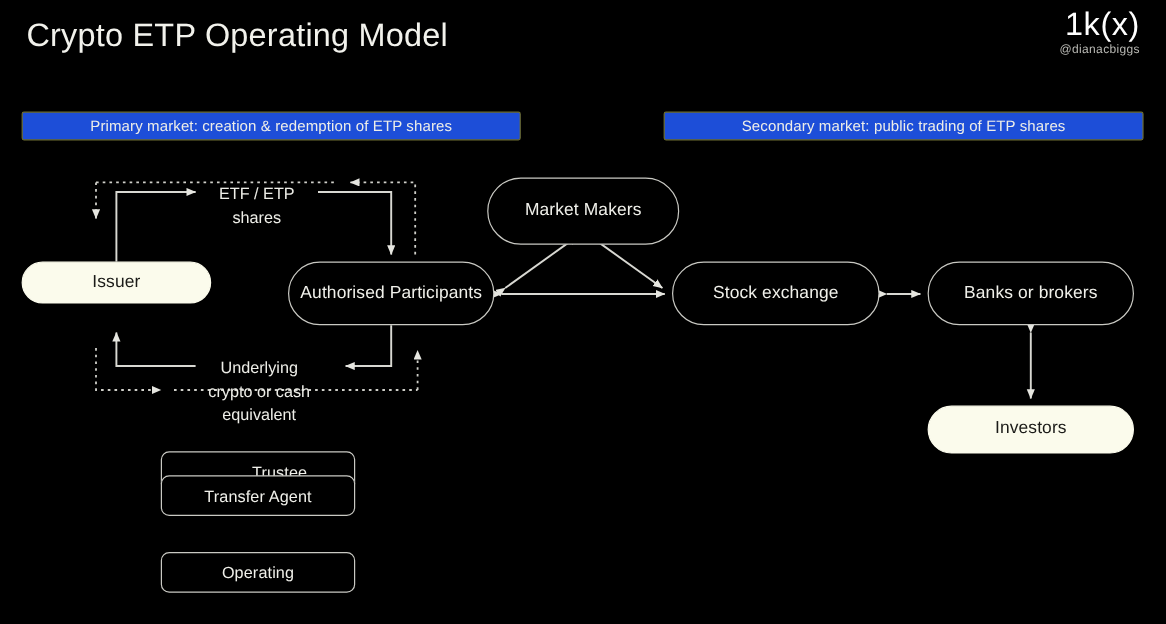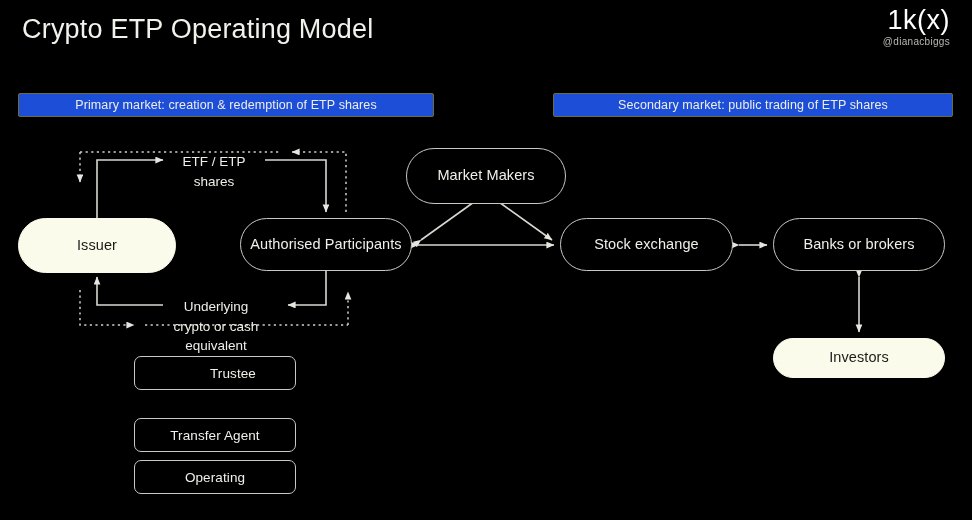--- a/index.html
+++ b/index.html
@@ -82,21 +82,21 @@
   .node.filled {
     background: #fbfbec;
     color: #1b1b18;
     border: 1px solid #fbfbec;
   }
   .node.outlined {
     background: #000000;
     color: #f0f0ea;
     border: 1.3px solid #c9c9c3;
   }
-  #node-issuer     { left: 18px;  top: 218px; width: 158px; height: 55px; }
+  #node-issuer     { left: 18px;  top: 218px; width: 158px; height: 35px; }
   #node-ap         { left: 240px; top: 218px; width: 172px; height: 53px; }
   #node-mm         { left: 406px; top: 148px; width: 160px; height: 56px; }
   #node-exchange   { left: 560px; top: 218px; width: 173px; height: 53px; }
   #node-banks      { left: 773px; top: 218px; width: 172px; height: 53px; }
   #node-investors  { left: 773px; top: 338px; width: 172px; height: 40px; }
 
   
   .svc-box {
     position: absolute;
     left: 134px;
@@ -107,22 +107,22 @@
     border-radius: 7px;
     background: #000;
     display: flex;
     align-items: center;
     justify-content: center;
     color: #f0f0ea;
     font-size: 13.5px;
     letter-spacing: 0.1px;
     z-index: 4;
   }
-  #svc-0 { top: 356px; padding-left: 36px; }
-  #svc-1 { top: 418px; }
+  #svc-0 { top: 376px; padding-left: 36px; }
+  #svc-1 { top: 396px; }
   #svc-2 { top: 460px; }
 
   
   .flow-caption {
     position: absolute;
     color: #eeeee8;
     font-size: 13.5px;
     line-height: 1.45;
     text-align: center;
     z-index: 3;

